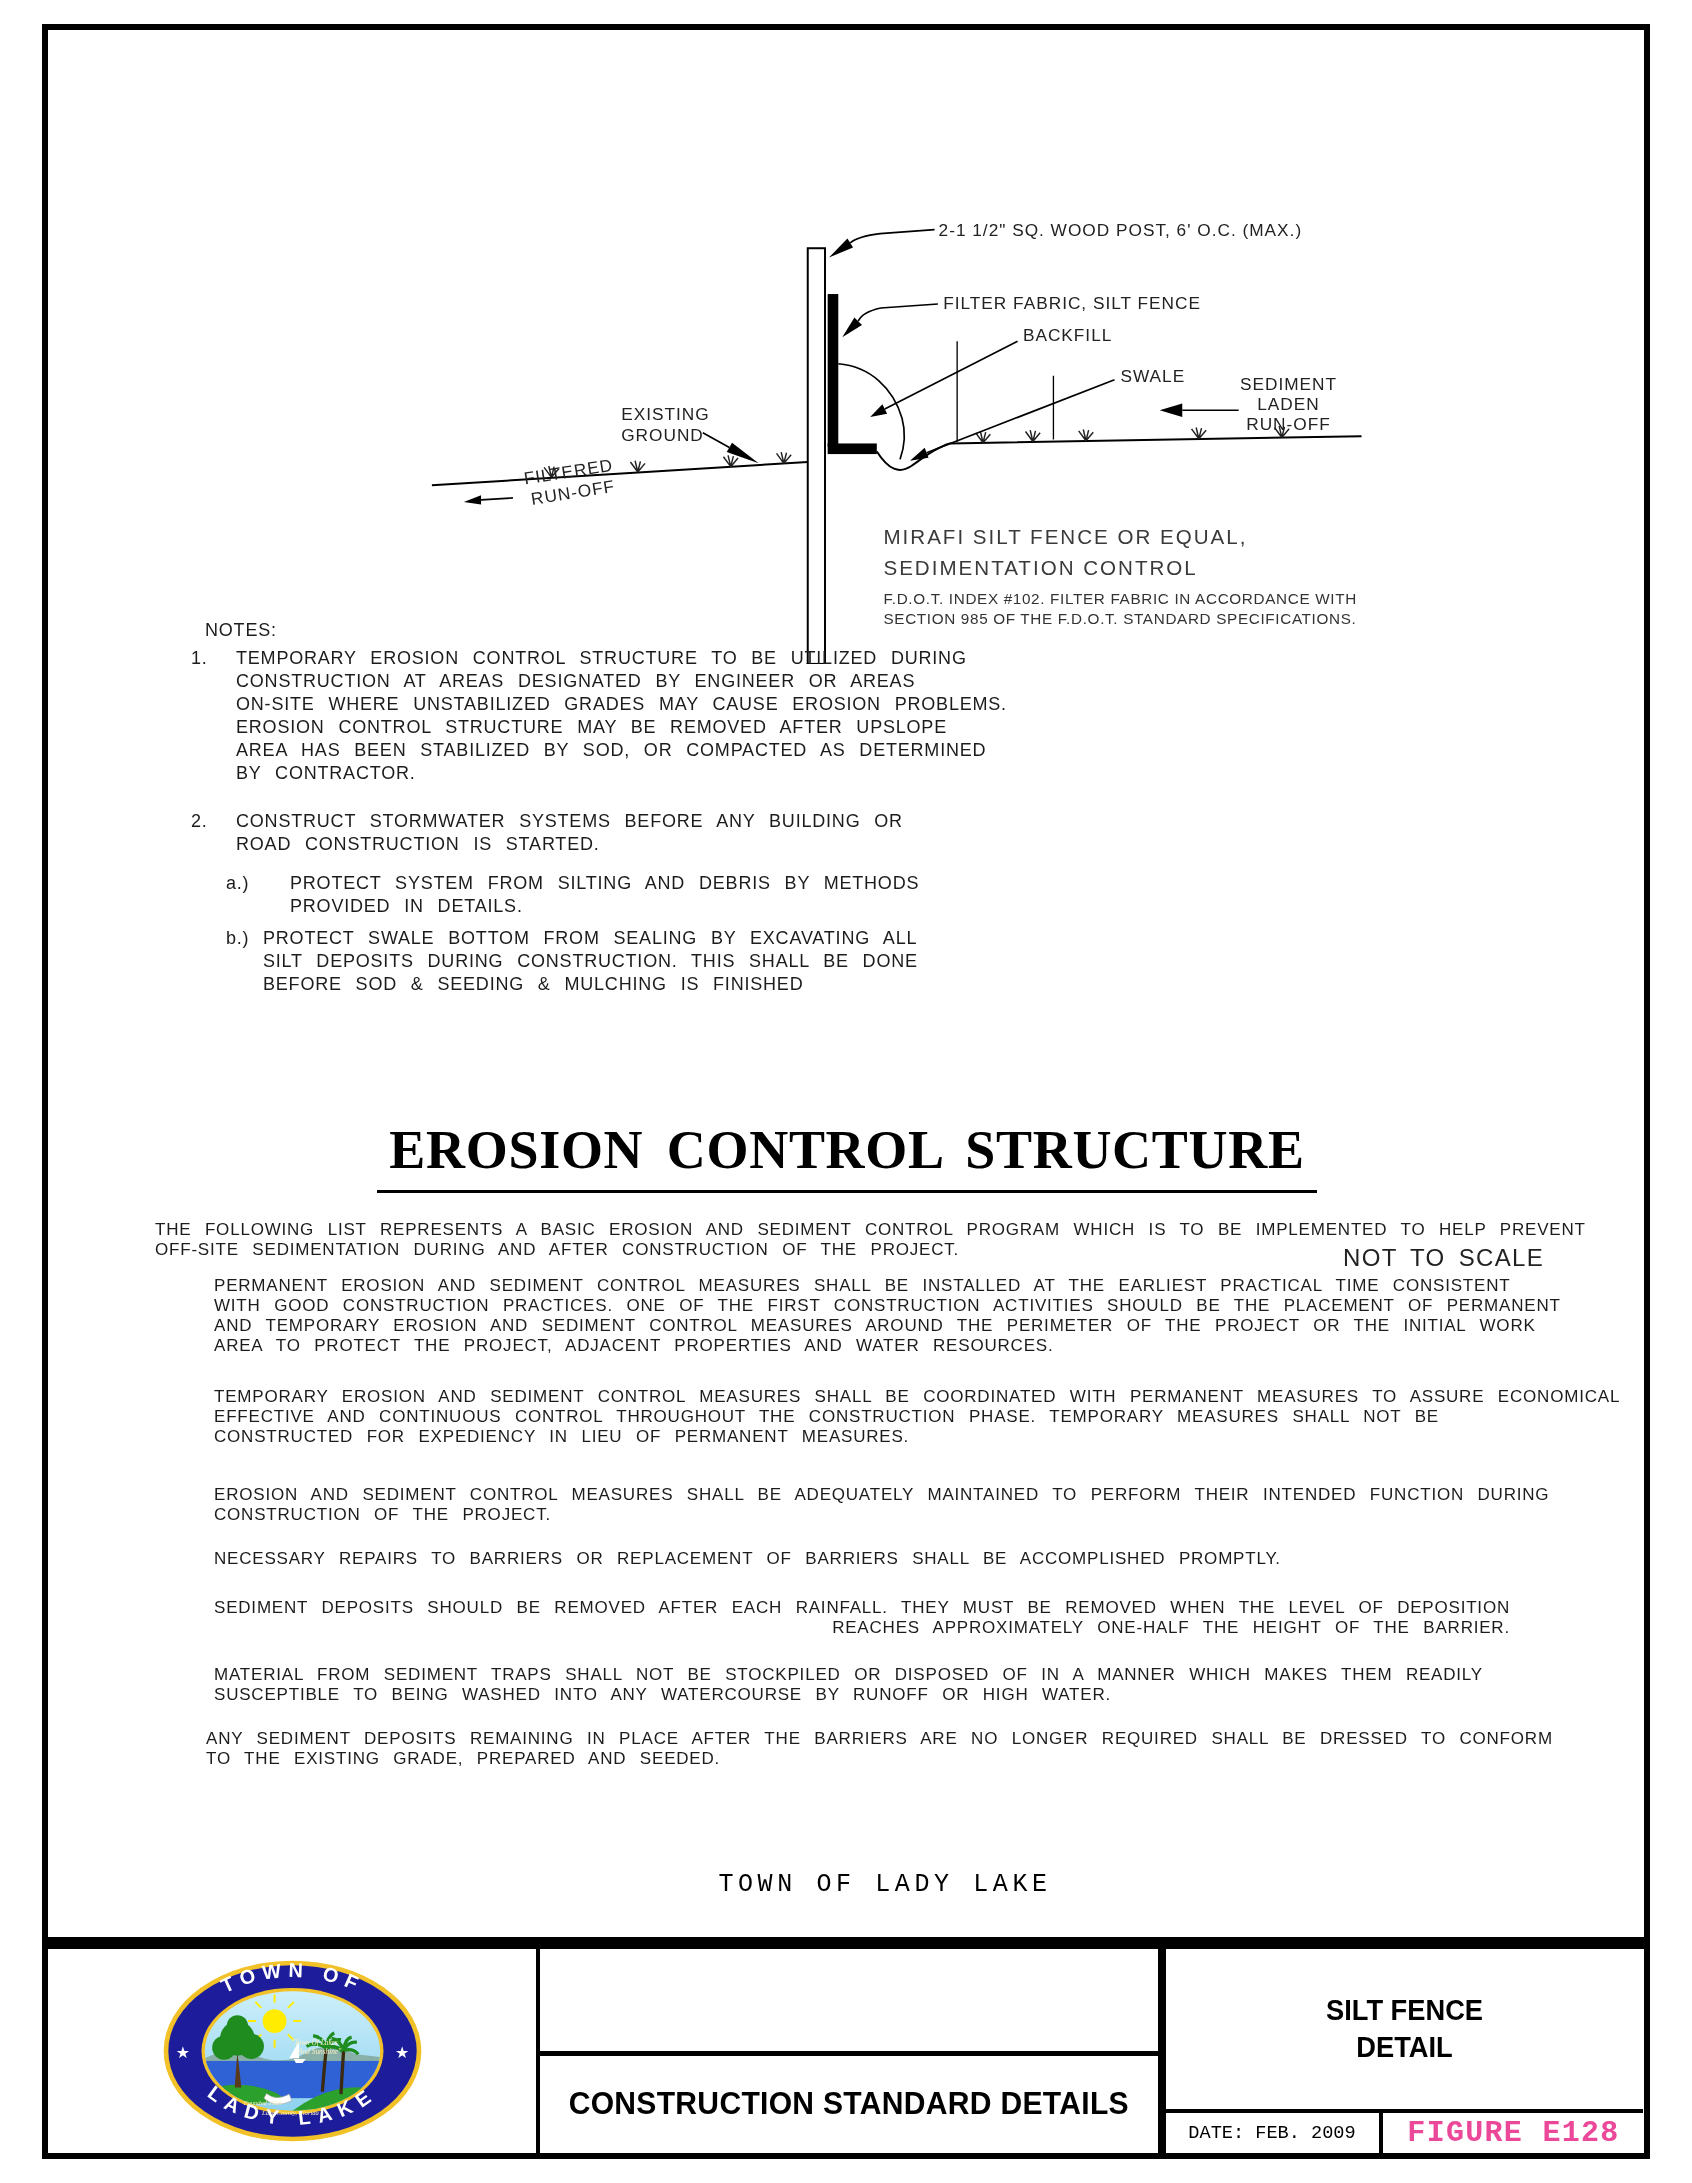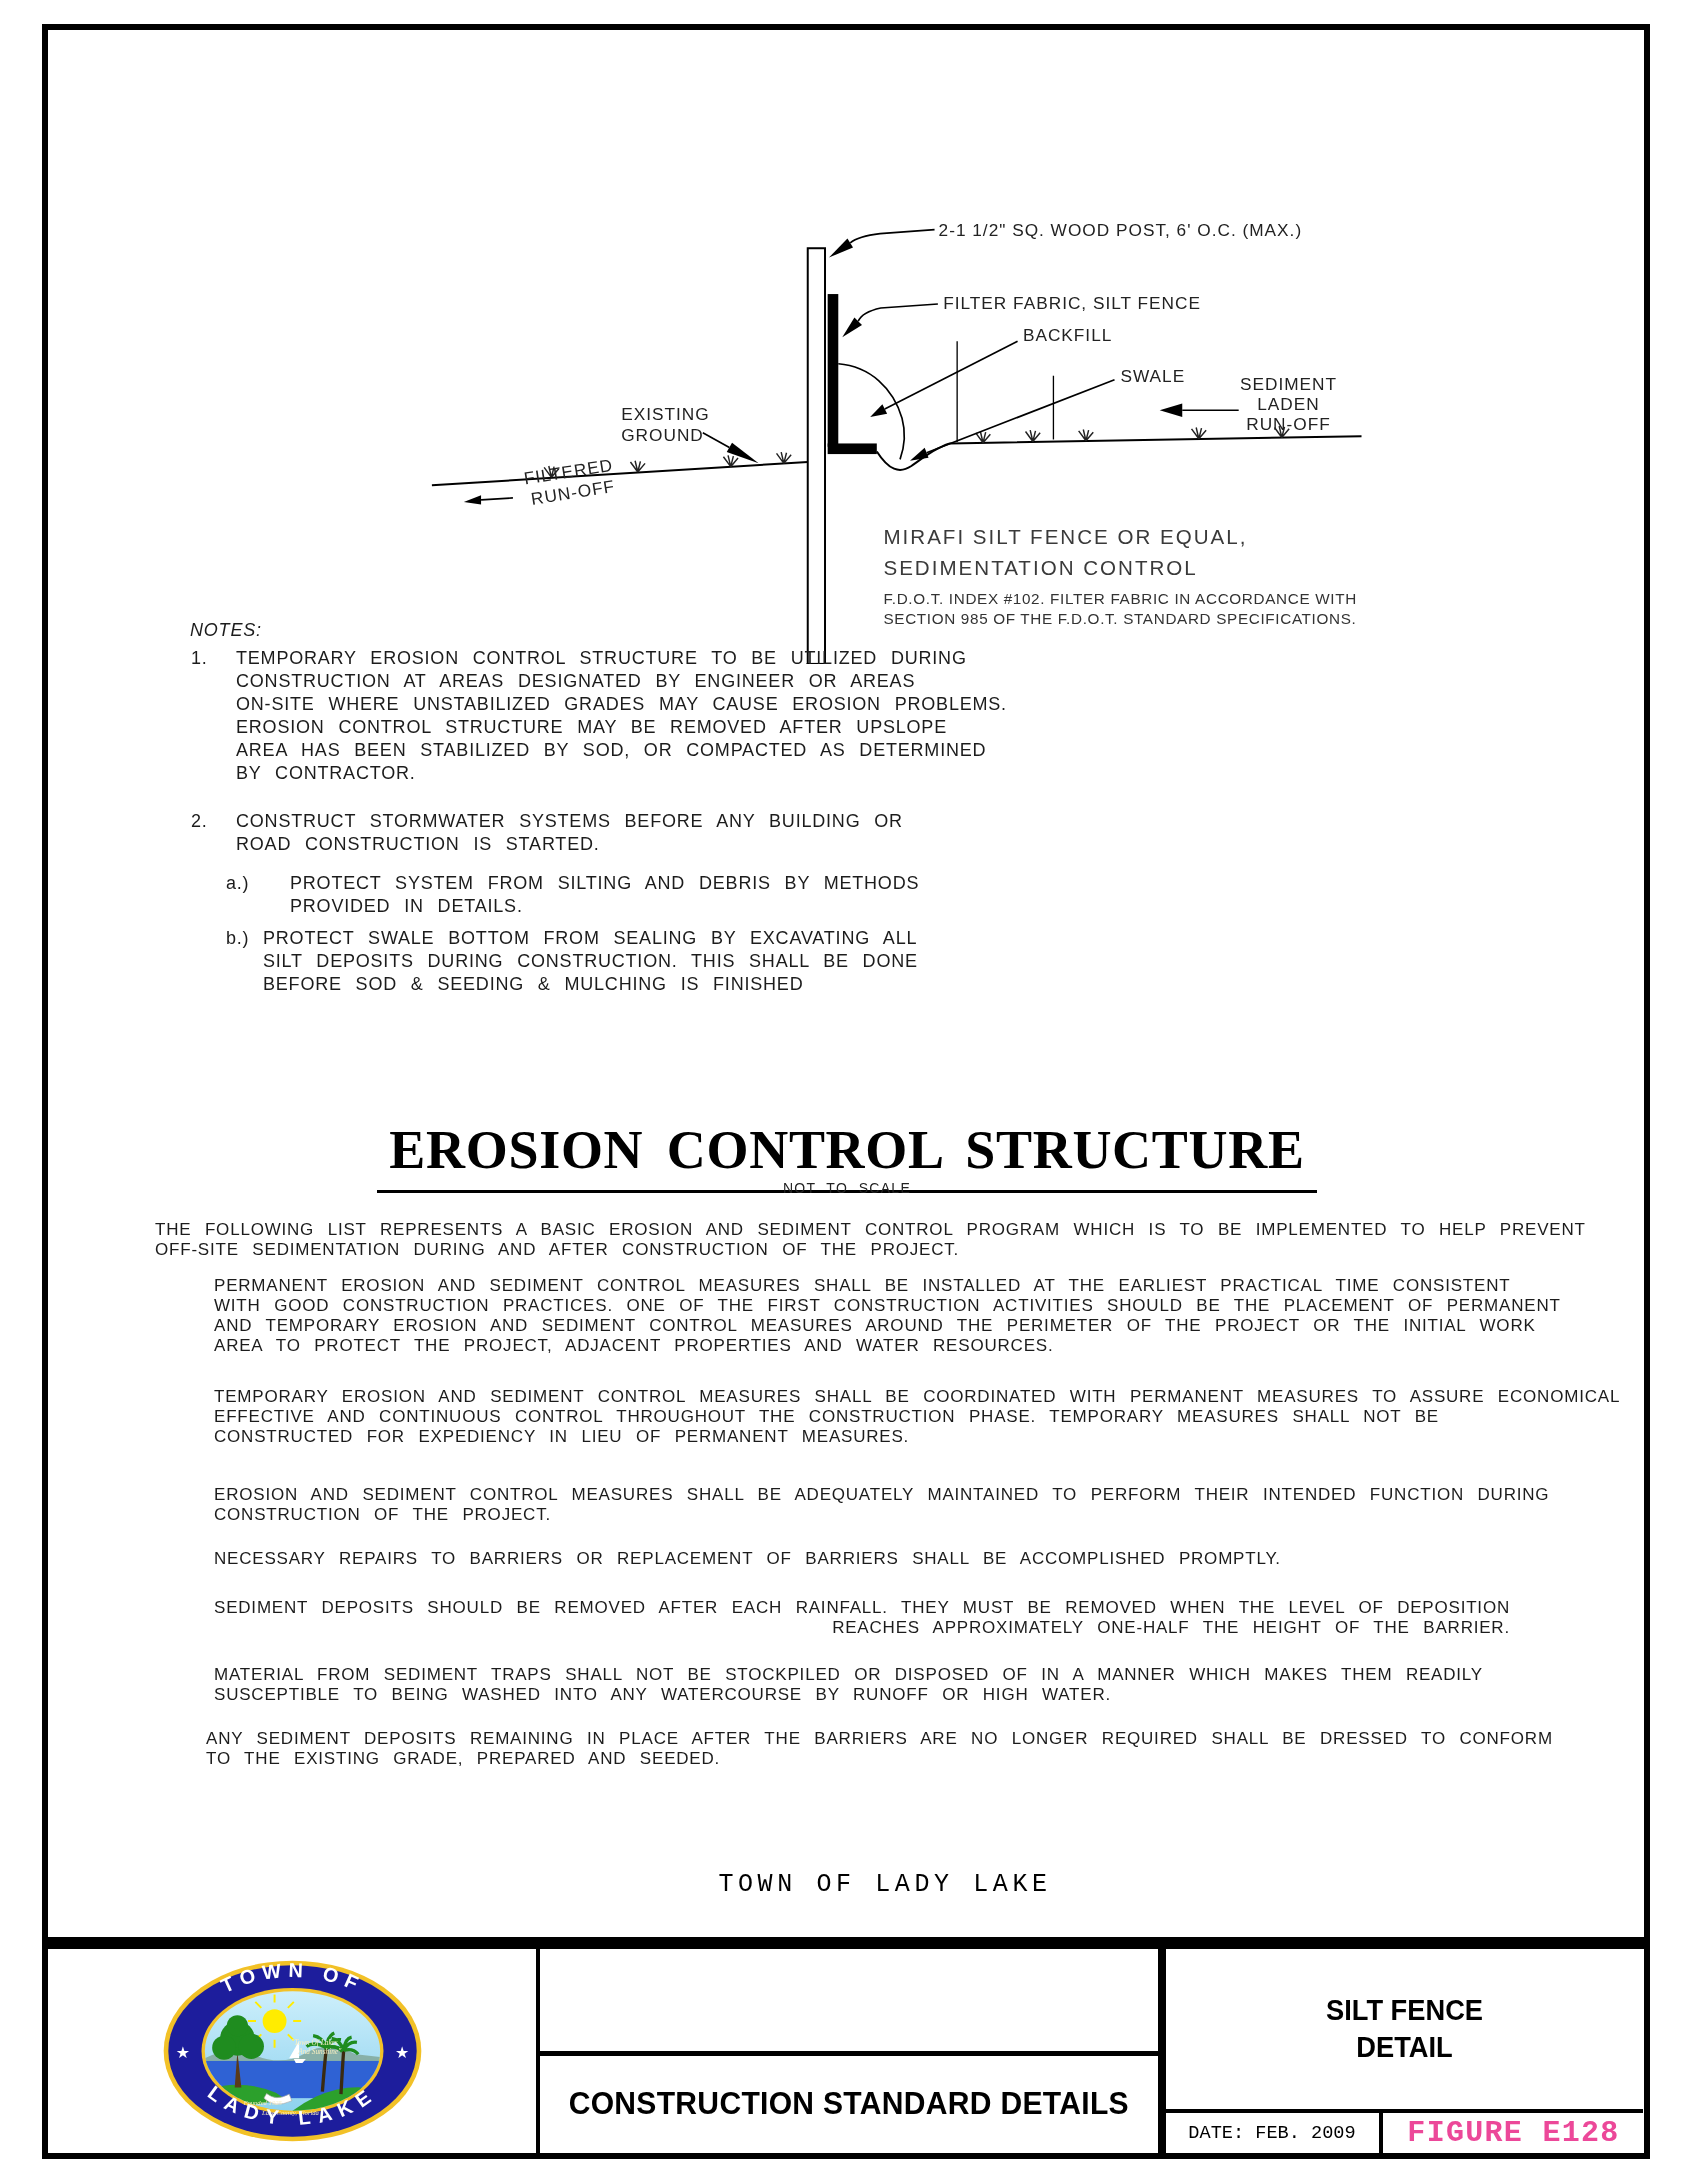--- a/index.html
+++ b/index.html
@@ -9,21 +9,21 @@
               border:6.6px solid #000;box-sizing:border-box;}
   .abs{position:absolute;}
   .cad{font-family:"Liberation Sans",sans-serif;font-size:17px;line-height:20px;
        letter-spacing:0.8px;word-spacing:8px;white-space:pre-line;color:#1c1c1c;}
   .note{font-size:18px;line-height:23px;}
   .num{white-space:normal;}
   .title-wrap{left:150px;top:1119px;width:1394px;text-align:center;}
   .title-main{display:inline-block;font-family:"Liberation Serif",serif;font-weight:bold;
               font-size:54px;letter-spacing:0.7px;word-spacing:9.3px;color:#000;
               padding:0 12px 9.3px 12px;border-bottom:3.3px solid #000;}
-  .title-sub{left:150px;top:1180px;width:1394px;text-align:center;font-size:14px;
+  .title-sub{left:150px;top:1244px;width:1394px;text-align:right;font-size:24px;
              letter-spacing:1.3px;word-spacing:5.3px;color:#222;}
   
   .blackbar{background:#000;}
   .cell{display:flex;align-items:center;justify-content:center;text-align:center;}
   .org-text{font-family:"Liberation Mono",monospace;font-size:25px;letter-spacing:4.6px;color:#000;}
   .doc-text{font-family:"Liberation Sans",sans-serif;font-weight:bold;font-size:31px;
             letter-spacing:0.3px;color:#000;transform:scaleX(0.97);}
   .sheet-text{font-family:"Liberation Sans",sans-serif;font-weight:bold;font-size:29px;
               line-height:37px;color:#000;transform:scaleX(0.94);white-space:pre-line;}
   .date-text{font-family:"Liberation Mono",monospace;font-size:18.6px;color:#000;}
@@ -108,21 +108,21 @@
       <text class="dlabel" x="0" y="0">FILTERED</text>
       <text class="dlabel" x="6" y="32">RUN-OFF</text>
     </g>
 
     <text class="dlabel-lg" x="710" y="520">MIRAFI SILT FENCE OR EQUAL,</text>
     <text class="dlabel-lg" x="710" y="566">SEDIMENTATION CONTROL</text>
     <text class="dlabel-sm" x="710" y="610">F.D.O.T. INDEX #102. FILTER FABRIC IN ACCORDANCE WITH</text>
     <text class="dlabel-sm" x="710" y="640">SECTION 985 OF THE F.D.O.T. STANDARD SPECIFICATIONS.</text>
   </svg>
 
-  <div class="abs cad note" style="left:190px;top:619px;font-style:italic;">NOTES:</div>
+  <div class="abs cad note" style="left:205px;top:619px;">NOTES:</div>
 
   <div class="abs cad note num" style="left:191px;top:647px;">1.</div>
   <div class="abs cad note" style="left:236px;top:647px;">TEMPORARY EROSION CONTROL STRUCTURE TO BE UTILIZED DURING
 CONSTRUCTION AT AREAS DESIGNATED BY ENGINEER OR AREAS
 ON-SITE WHERE UNSTABILIZED GRADES MAY CAUSE EROSION PROBLEMS.
 EROSION CONTROL STRUCTURE MAY BE REMOVED AFTER UPSLOPE
 AREA HAS BEEN STABILIZED BY SOD, OR COMPACTED AS DETERMINED
 BY CONTRACTOR.</div>
 
   <div class="abs cad note num" style="left:191px;top:810px;">2.</div>

